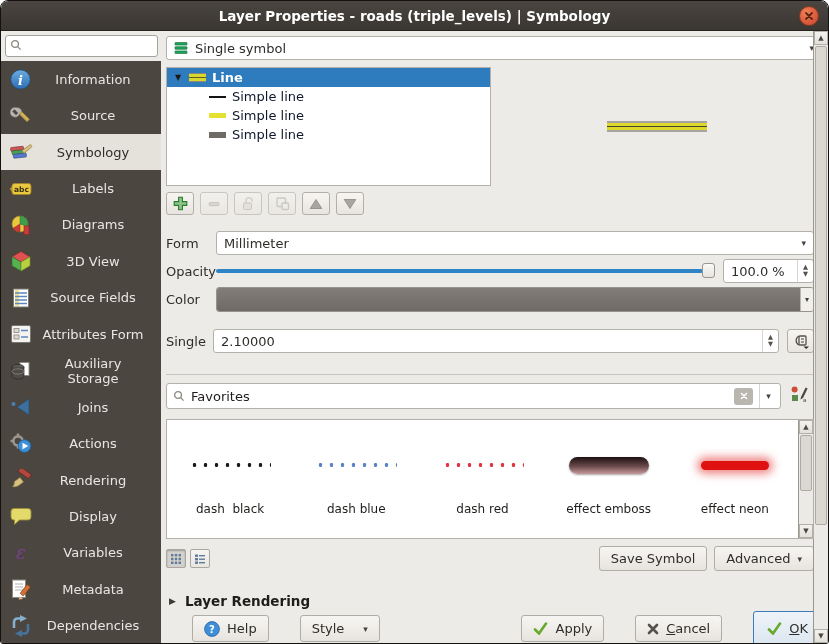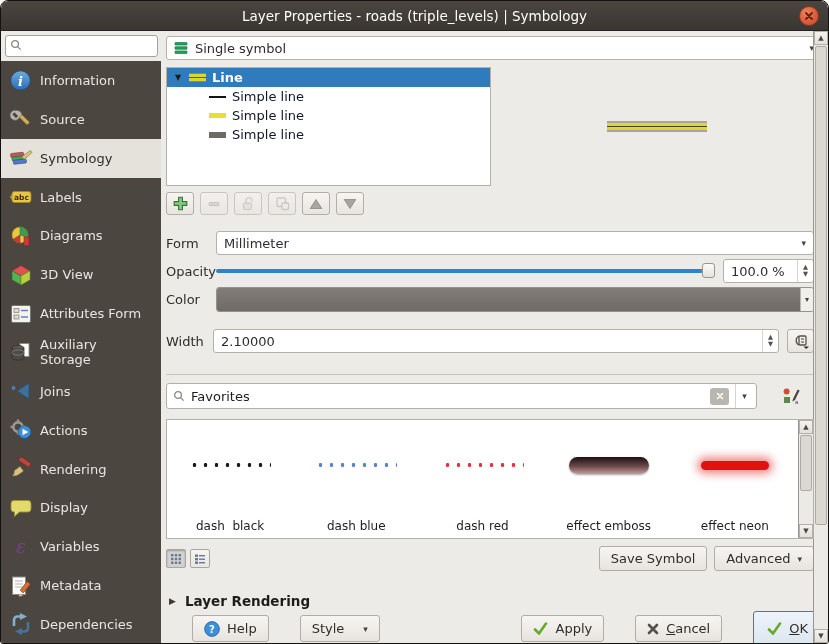--- a/index.html
+++ b/index.html
@@ -2,36 +2,36 @@
 <html><head>
 <meta charset="utf-8">
 <style>
   * { box-sizing: border-box; margin: 0; padding: 0; }
   body { background:#fff; font-family:"DejaVu Sans","Liberation Sans",sans-serif; }
   .window{ position:relative; width:829px; height:644px; border:1px solid #141210;
     border-radius:8px 8px 3px 3px; background:#edebe7; overflow:hidden; font-size:13px; color:#2f2d2a;}
   
   .titlebar{ height:30px; background:linear-gradient(#4a4540,#3a3631); border-bottom:1px solid #25221f;
     display:flex; align-items:center; justify-content:center; position:relative; border-radius:7px 7px 0 0;}
-  .title-text{ color:#fff; font-weight:normal; font-size:13.5px; }
+  .title-text{ color:#fff; font-weight:bold; font-size:13.5px; }
   .close-btn{ position:absolute; right:9px; top:5px; width:20px; height:20px; border-radius:50%;
     background:radial-gradient(circle at 35% 30%, #ef8058, #d9593a 62%, #bf4c2e);
     border:1px solid #8d3a20; display:flex; align-items:center; justify-content:center; cursor:pointer;}
   
   .content{ display:flex; height:613px; }
   .left{ width:160px; flex:none; display:flex; flex-direction:column; }
   .search-wrap{ padding:4px 3px 4px 4px; position:relative; }
   .side-search{ width:100%; height:22px; border:1px solid #a5a29c; border-radius:3px; background:#fff;
     padding:0 4px 0 24px; font:13px "DejaVu Sans","Liberation Sans",sans-serif; outline:none;}
   .search-wrap svg{ position:absolute; left:9px; top:8px; }
   .nav{ flex:1; background:#4b4640; position:relative; display:flex; flex-direction:column; overflow:hidden;}
   .nav-item{ flex:1; display:flex; align-items:center; gap:7px; padding:0 15px 0 7px; color:#e9e6e1; cursor:pointer;}
   .nav-item.selected{ background:#e5e1db; color:#2f2d2a; }
   .nav-ico{ width:25px; height:24px; flex:none; display:flex; align-items:center; justify-content:center;}
-  .nav-label{ flex:1; line-height:15px; }
+  .nav-label{ flex:1; line-height:15px;text-align:center; }
   .vscroll{ position:absolute; right:0; top:0; bottom:0; width:15px; background:#eceae6; border-left:1px solid #9b978f;
     display:flex; flex-direction:column;}
   .vs-arrow{ height:14px; flex:none; background:linear-gradient(#f4f2ef,#e3e0da); border:1px solid #b2afa8;
     display:flex; align-items:center; justify-content:center; font-size:7px; color:#4a4641;}
   .vs-track{ flex:1; position:relative; }
   .vs-thumb{ position:absolute; left:1px; right:1px; border-radius:2px; background:#dbd8d2; border:1px solid #aeaaa3;}
   
   .main{ flex:1; padding:5px 6px 0 5px; display:flex; flex-direction:column; }
   .combo{ display:flex; align-items:center; gap:7px; background:#fff; border:1px solid #b4b1ab; border-radius:3px;
     padding:0 7px; height:24px; cursor:pointer;}
@@ -76,37 +76,37 @@
     overflow:hidden; cursor:pointer;}
   .color-fill{ flex:1; background:linear-gradient(#827d79,#6f6a66); }
   .color-arrow{ width:13px; flex:none; background:#f1efec; border-left:1px solid #b9b6b0;
     display:flex; align-items:center; justify-content:center; font-size:8px; color:#44423e;}
   .row-width{ margin-top:17px; margin-bottom:0; }
   .width-spin{ flex:1; }
   .ovr-btn{ width:27px; height:24px; margin-left:8px; flex:none; background:linear-gradient(#f7f5f2,#e8e5e0);
     border:1px solid #b2aea8; border-radius:3px; display:flex; align-items:center; justify-content:center; cursor:pointer;}
   .sep{ border-top:1px solid #c7c4bf; margin-top:21px; margin-right:8px; }
   
-  .fav-row{ display:flex; align-items:center; gap:23px; height:26px; margin-top:8px; margin-right:20px; }
+  .fav-row{ display:flex; gap:7px; height:26px; margin-top:8px; margin-right:12px; }
   .fav-search{ flex:1; height:26px; background:#fff; border:1px solid #b4b1ab; border-radius:3px;
     display:flex; align-items:center; gap:6px; padding:0 3px 0 6px;}
   .fav-value{ flex:1; border:none; outline:none; font:13px "DejaVu Sans","Liberation Sans",sans-serif; color:#1f1d1b; background:transparent;}
   .clear-btn{ width:19px; height:17px; border-radius:3px; background:#b9b6b0; display:flex; align-items:center;
     justify-content:center; cursor:pointer; flex:none;}
   .fav-arrow{ width:18px; align-self:stretch; border-left:1px solid #d8d5d0; display:flex; align-items:center;
     justify-content:center; font-size:9px; color:#44423e; cursor:pointer; flex:none;}
   .stylemgr-btn{ width:22px; height:22px; border:none; background:transparent; display:flex; align-items:center;
     justify-content:center; cursor:pointer; flex:none; padding:0;}
   
   .gallery{ height:120px; margin-top:10px; margin-right:8px; background:#fff; border:1px solid #b4b1ab;
     position:relative; display:flex; padding-right:15px; overflow:hidden;}
   .gal-item{ flex:1; position:relative; cursor:pointer; }
   .gal-prev{ position:absolute; top:36px; left:50%; transform:translateX(-50%); height:18px;
     display:flex; align-items:center; }
-  .gal-label{ position:absolute; top:99px; width:100%; text-align:center; font-size:12px; color:#1f1d1b; white-space:pre;}
+  .gal-label{ position:absolute; top:82px; width:100%; text-align:center; font-size:12px; color:#1f1d1b; white-space:pre;}
   .p-dots{ width:82px; height:4px;
     background-image:radial-gradient(circle, var(--dot) 1.7px, transparent 2.1px);
     background-size:11px 4px; background-position:0 50%; }
   .p-emboss{ width:80px; height:17px; border-radius:8.5px;
     background:linear-gradient(#1d1011,#6b4a4c 55%,#c59a9c); box-shadow:0 1px 2px rgba(0,0,0,.35);}
   .p-neon{ width:68px; height:9px; border-radius:4.5px; background:#e01111;
     box-shadow:0 0 9px 4px rgba(225,20,20,.5);}
   
   .below{ display:flex; align-items:center; height:25px; margin-top:7px; margin-right:8px; gap:4px;}
   .view-btn{ width:20px; height:19px; border:1px solid #aaa7a1; border-radius:2px; background:linear-gradient(#f6f4f1,#e9e6e1);
@@ -219,20 +219,35 @@
             <span class="nav-ico">
               <svg width="22" height="22" viewBox="0 0 22 22">
                 <polygon points="11,1.5 20,6.8 11,12 2,6.8" fill="#e05252" stroke="#8c2525" stroke-width="0.6"></polygon>
                 <polygon points="2,6.8 11,12 11,21 2,15.8" fill="#58b04e" stroke="#2a6e35" stroke-width="0.6"></polygon>
                 <polygon points="20,6.8 11,12 11,21 20,15.8" fill="#b8cf3e" stroke="#6e8c25" stroke-width="0.6"></polygon>
               </svg>
             </span>
             <span class="nav-label">3D View</span>
           </div>
 
+          <div class="nav-item">
+            <span class="nav-ico">
+              <svg width="20" height="22" viewBox="0 0 20 22">
+                <rect x="2.5" y="2" width="15" height="18" fill="#fff" stroke="#7a7670" stroke-width="1"></rect>
+                <rect x="4" y="3" width="4" height="16" fill="#efe28a"></rect>
+                <g stroke="#5b86c0" stroke-width="1.5">
+                  <line x1="4" y1="6" x2="16" y2="6"></line>
+                  <line x1="4" y1="9.5" x2="16" y2="9.5"></line>
+                  <line x1="4" y1="13" x2="16" y2="13"></line>
+                  <line x1="4" y1="16.5" x2="16" y2="16.5"></line>
+                </g>
+              </svg>
+            </span>
+            <span class="nav-label">Source Fields</span>
+          </div>
 
           <div class="nav-item">
             <span class="nav-ico">
               <svg width="22" height="20" viewBox="0 0 22 20">
                 <rect x="1.5" y="1.5" width="19" height="17" rx="1.5" fill="#f5f3ef" stroke="#7a7670" stroke-width="1"></rect>
                 <rect x="4" y="4.5" width="5" height="4" fill="#dcd9d4" stroke="#8b8781" stroke-width="0.8"></rect>
                 <rect x="4" y="11" width="5" height="4" fill="#dcd9d4" stroke="#8b8781" stroke-width="0.8"></rect>
                 <line x1="11" y1="6.5" x2="18" y2="6.5" stroke="#5b86c0" stroke-width="1.5"></line>
                 <line x1="11" y1="13" x2="18" y2="13" stroke="#5b86c0" stroke-width="1.5"></line>
               </svg>
@@ -460,21 +475,21 @@
 
       <div class="frow row-color">
         <span class="flabel">Color</span>
         <div class="color-btn">
           <div class="color-fill"></div>
           <div class="color-arrow">▾</div>
         </div>
       </div>
 
       <div class="frow row-width">
-        <span class="flabel" style="width:47px">Width</span>
+        <span class="flabel" style="width:47px">Single</span>
         <div class="spin width-spin">
           <span class="spin-val">2.10000</span>
           <span class="spin-btns">
               <span>▲</span>
               <span>▼</span>
             </span>
         </div>
         <button class="ovr-btn">
           <svg width="16" height="16" viewBox="0 0 16 16">
               <path d="M6 3 a5 5 0 0 0 0 9" fill="none" stroke="#55524d" stroke-width="1.3"></path>

